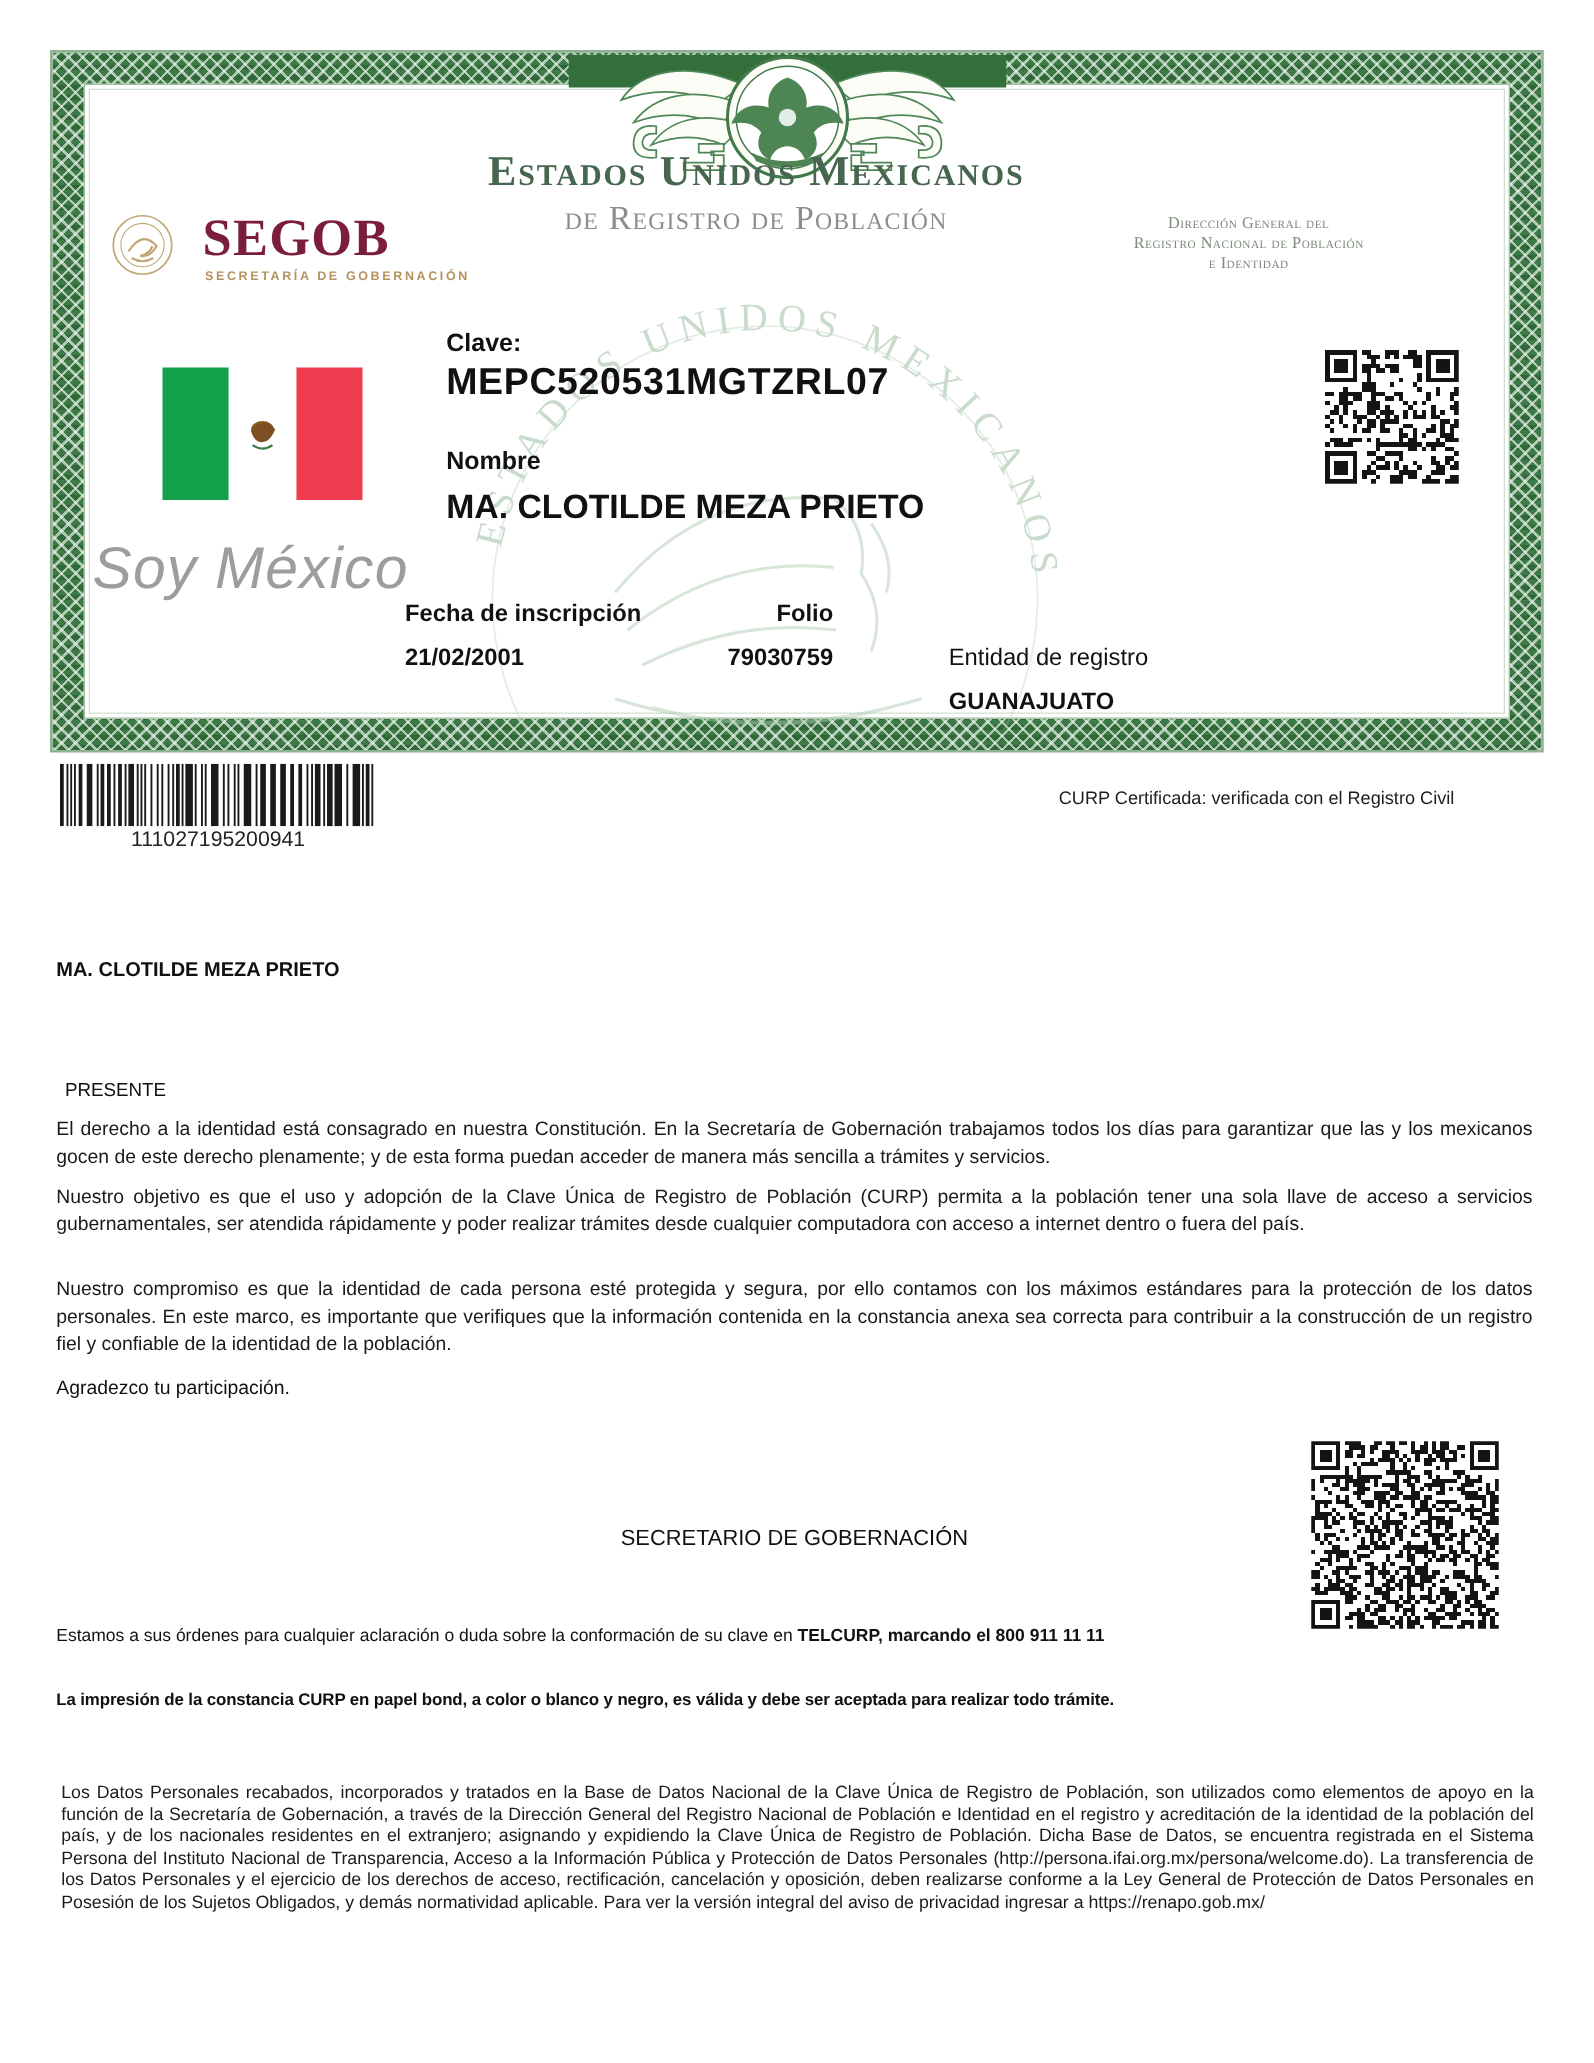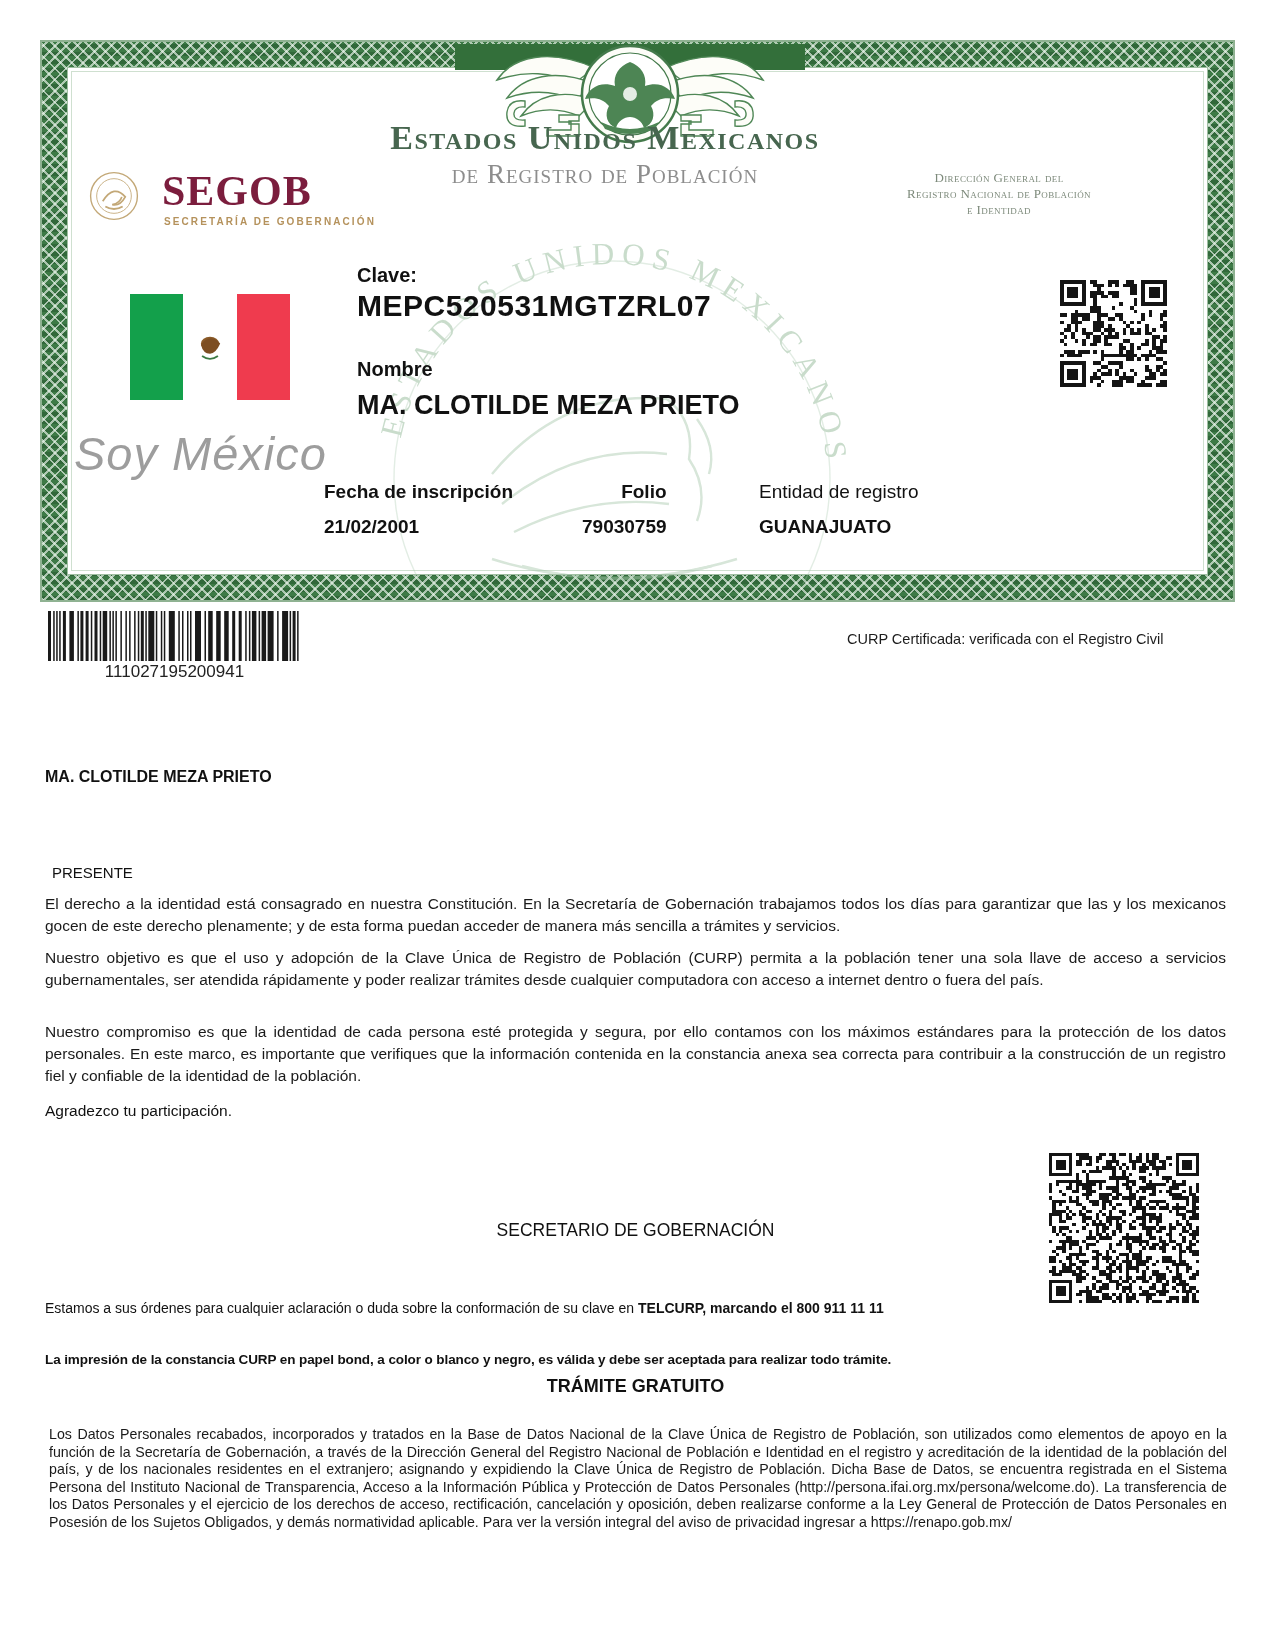--- a/index.html
+++ b/index.html
@@ -45,21 +45,21 @@
   .flag .w{background:#fff;position:relative;}
   .flag .r{background:#ef3b4e;}
   .flag-emblem{position:absolute;left:50%;top:50%;width:34px;height:34px;transform:translate(-50%,-50%);}
 
   .soy{left:32px;top:384px;font-size:47px;font-style:italic;color:#9d9d9d;letter-spacing:1px;}
 
   .qr1{left:1018px;top:238px;width:107px;height:107px;}
 
   .field{position:absolute;font-size:19px;}
   .field .lab{font-weight:bold;}
-  .field .lab.reg{font-weight:normal;}
+  .field .lab.reg{font-weight:normal;margin-top:35px;}
   .field .val{font-weight:bold;margin-top:13px;}
 
   
   .barcode{left:48px;top:611px;width:253px;height:50px;}
   .barcode-num{left:48px;top:662px;width:253px;text-align:center;font-size:17px;color:#222;}
   .cert-note{left:847px;top:631px;font-size:14.5px;color:#1c1c1c;}
 
   
   .recipient{left:45px;top:768px;font-size:16px;font-weight:bold;}
   .presente{left:52px;top:864px;font-size:15px;}
@@ -1399,16 +1399,15 @@
         <rect fill="#fff" x="39" y="1" width="5" height="5"></rect>
         <rect x="40" y="2" width="3" height="3"></rect>
         <rect x="0" y="38" width="7" height="7"></rect>
         <rect fill="#fff" x="1" y="39" width="5" height="5"></rect>
         <rect x="2" y="40" width="3" height="3"></rect>
       </svg></div>
 
   <div class="abs contact"><span>Estamos a sus órdenes para cualquier aclaración o duda sobre la conformación de su clave en </span><b>TELCURP, marcando el 800 911 11 11</b></div>
 
   <div class="abs print-notice">La impresión de la constancia CURP en papel bond, a color o blanco y negro, es válida y debe ser aceptada para realizar todo trámite.</div>
-  <div class="abs free-notice">TRÁMITE GRATUITO</div>
   <div class="abs privacy">Los Datos Personales recabados, incorporados y tratados en la Base de Datos Nacional de la Clave Única de Registro de Población, son utilizados como elementos de apoyo en la función de la Secretaría de Gobernación, a través de la Dirección General del Registro Nacional de Población e Identidad en el registro y acreditación de la identidad de la población del país, y de los nacionales residentes en el extranjero; asignando y expidiendo la Clave Única de Registro de Población. Dicha Base de Datos, se encuentra registrada en el Sistema Persona del Instituto Nacional de Transparencia, Acceso a la Información Pública y Protección de Datos Personales (http://persona.ifai.org.mx/persona/welcome.do). La transferencia de los Datos Personales y el ejercicio de los derechos de acceso, rectificación, cancelación y oposición, deben realizarse conforme a la Ley General de Protección de Datos Personales en Posesión de los Sujetos Obligados, y demás normatividad aplicable. Para ver la versión integral del aviso de privacidad ingresar a https://renapo.gob.mx/</div>
 
 </div>
 
 </body></html>

